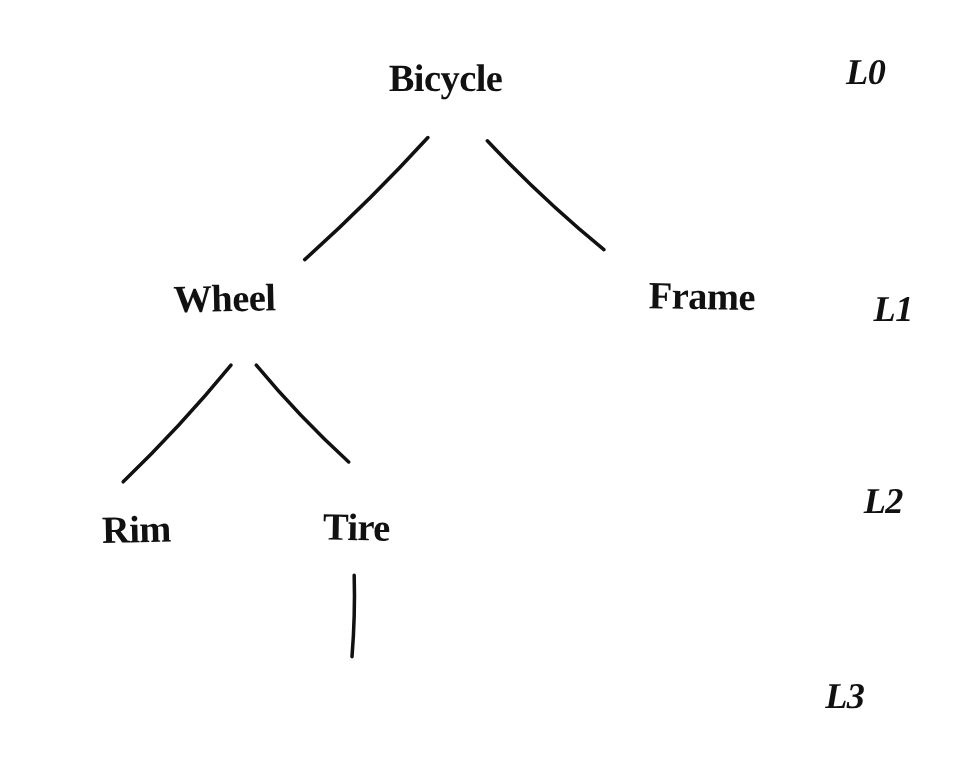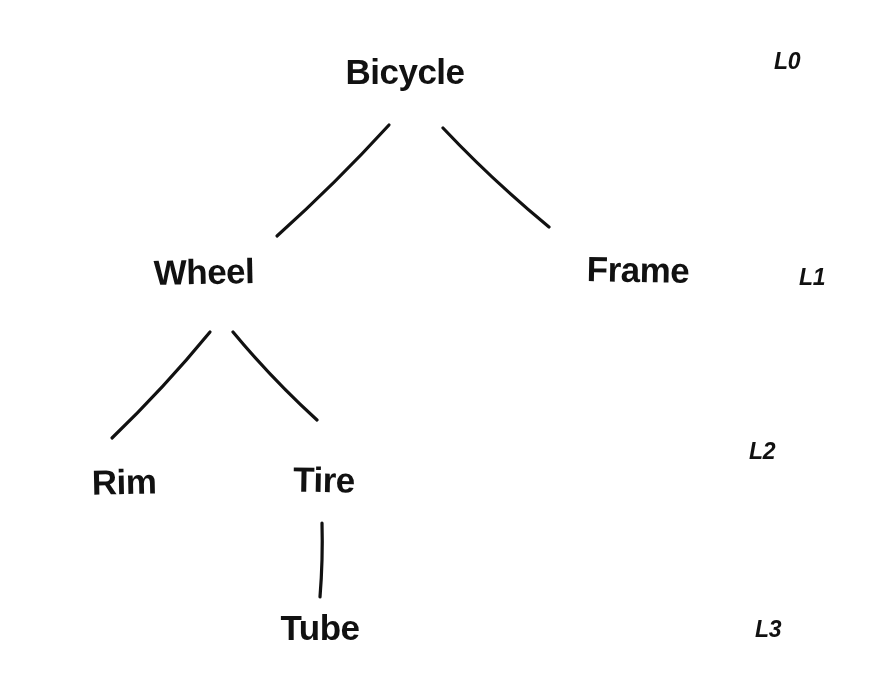--- a/index.html
+++ b/index.html
@@ -6,21 +6,21 @@
     margin: 0;
     padding: 0;
     background: #ffffff;
   }
   .stage {
     position: relative;
     width: 870px;
     height: 690px;
     background: #ffffff;
     overflow: hidden;
-    font-family: Liberation Sans, sans-serif;
+    font-family: Liberation Serif, serif;
   }
   .edges-svg {
     position: absolute;
     left: 0;
     top: 0;
     width: 870px;
     height: 690px;
   }
   .edges-svg path {
     fill: none;
@@ -34,36 +34,36 @@
     font-weight: bold;
     line-height: 1;
     white-space: nowrap;
     transform: translateX(-50%);
     letter-spacing: -0.5px;
   }
   .node {
     font-size: 35px;
   }
   .level-label {
-    font-size: 23px;
+    font-size: 33px;
     font-style: italic;
   }
   .node.tilt-l { transform: translateX(-50%) rotate(-1.2deg); }
   .node.tilt-r { transform: translateX(-50%) rotate(1deg); }
 
   
   #node-bicycle { left: 405px; top: 54px; }
   #node-wheel   { left: 204px; top: 254px; }
   #node-frame   { left: 638px; top: 252px; }
   #node-rim     { left: 124px; top: 464px; }
   #node-tire    { left: 324px; top: 462px; }
   #node-tube    { left: 320px; top: 610px; }
   #level-l0     { left: 787px; top: 50px; }
   #level-l1     { left: 812px; top: 266px; }
-  #level-l2     { left: 762px; top: 440px; }
+  #level-l2     { left: 803px; top: 440px; }
   #level-l3     { left: 768px; top: 618px; }
 </style>
 </head>
 <body>
 
 <div class="stage">
 
   <svg class="edges-svg" viewBox="0 0 870 690" xmlns="http://www.w3.org/2000/svg">
     <path d="M389,125 Q336,183 277,236"></path>
     <path d="M443,128 Q493,181 549,227"></path>
@@ -75,21 +75,20 @@
   <div class="node" id="node-bicycle">Bicycle</div>
 
   <div class="node tilt-l" id="node-wheel">Wheel</div>
 
   <div class="node tilt-r" id="node-frame">Frame</div>
 
   <div class="node tilt-l" id="node-rim">Rim</div>
 
   <div class="node tilt-r" id="node-tire">Tire</div>
 
-  <div class="node" id="node-tube">Tube</div>
 
   <div class="level-label" id="level-l0">L0</div>
 
   <div class="level-label" id="level-l1">L1</div>
 
   <div class="level-label" id="level-l2">L2</div>
 
   <div class="level-label" id="level-l3">L3</div>
 
 </div>

